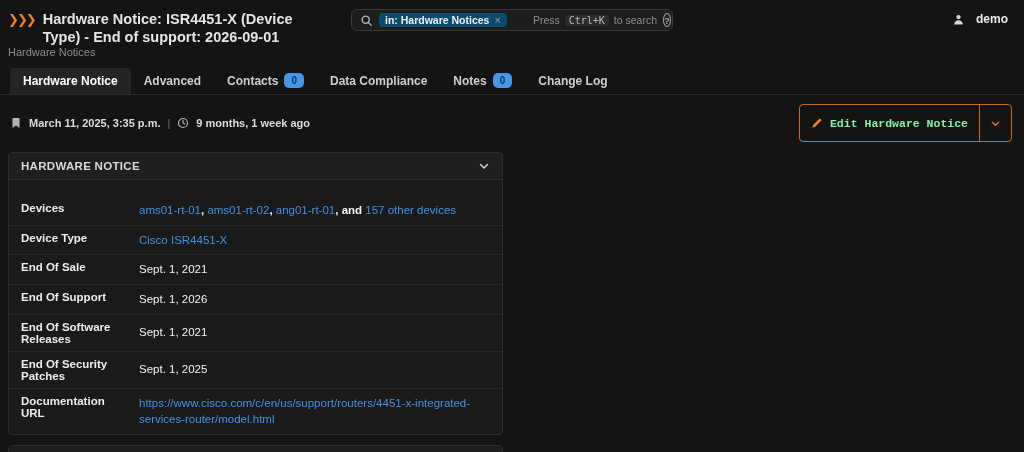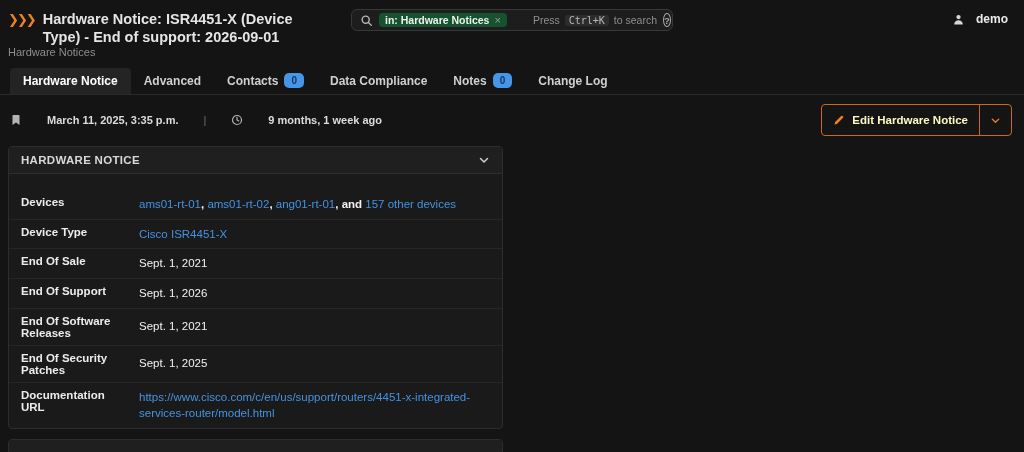--- a/index.html
+++ b/index.html
@@ -19,21 +19,21 @@
   .page-title { font-size:14.5px; font-weight:700; color:#e5e5e5; line-height:1.25; max-width:280px; }
 
   .searchbar {
     position:absolute; left:50%; top:9px; transform:translateX(-50%);
     width:322px; height:22px;
     background:#1d1d1d; border:1px solid #383838; border-radius:6px;
     display:flex; align-items:center; gap:6px; padding:0 8px; cursor:text;
   }
   .search-icon-svg { flex:none; }
   .filter-chip {
-    background:#14532d; border-radius:4px; padding:1px 6px;
+    background:#0c4a6e; border-radius:4px; padding:1px 6px;
     display:flex; align-items:center; gap:5px;
     font-size:10.5px; font-weight:700; color:#f0f0f0; white-space:nowrap;
   }
   .chip-x { color:#9a9a9a; font-weight:400; font-size:11px; cursor:pointer; }
   .search-hint { color:#8f8f8f; font-size:10.5px; display:flex; align-items:center; gap:5px; white-space:nowrap;padding-left:20px; }
   .kbd {
     font-family:"DejaVu Sans Mono","Liberation Mono",monospace;
     background:#2c2c2c; border-radius:3px; padding:0 4px; font-size:10px; color:#b8b8b8;
   }
   .help-circle {
@@ -58,27 +58,27 @@
     border-top-left-radius:4px; border-top-right-radius:4px; white-space:nowrap;
   }
   .tab.active { background:#242424; color:#ffffff; }
   .tab-badge {
     background:#4695e6; color:#0c3a66; font-size:10px; font-weight:700;
     border-radius:5px; padding:1px 7px; line-height:1.3;
   }
 
   
   .meta-row { display:flex; align-items:center; justify-content:space-between; padding:9px 12px 0 10px; }
-  .meta-left { display:flex; align-items:center; gap:25px; color:#dcdcdc; font-size:11px; font-weight:600; }
+  .meta-left { display:flex; align-items:center; gap:7px; color:#dcdcdc; font-size:11px; font-weight:600; }
   .meta-divider { color:#6f6f6f; font-weight:400; }
   .icon-dim { opacity:.85; display:flex; }
 
   .edit-split {
     display:flex; align-items:stretch; border:1px solid #c96a14; border-radius:4px; overflow:hidden;
-    color:#fef9c3; background:transparent; height:32px;
+    color:#86efac; background:transparent; height:38px;font-family:Liberation Mono, monospace;
   }
   .edit-main { display:flex; align-items:center; gap:7px; padding:0 11px; font-size:11.5px; font-weight:700; cursor:pointer; }
   .edit-caret { display:flex; align-items:center; padding:0 10px; border-left:1px solid #c96a14; cursor:pointer; }
 
   
   .content { padding:10px 0 0 8px; }
   .card {
     width:495px; background:#1a1a1a; border:1px solid #2d2d2d; border-radius:4px;
     overflow:hidden; margin-bottom:10px;
   }

